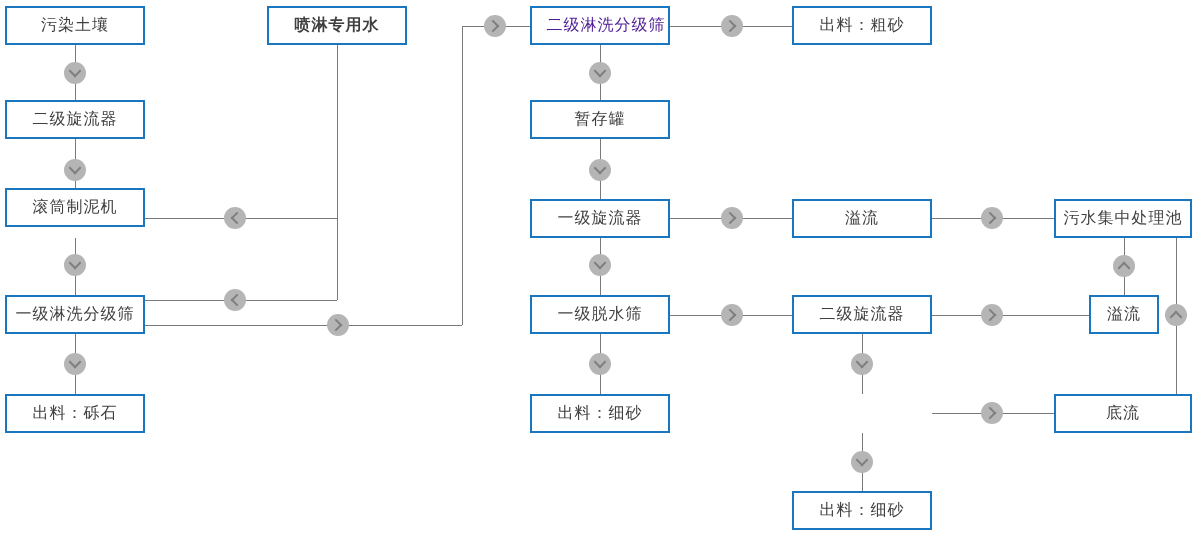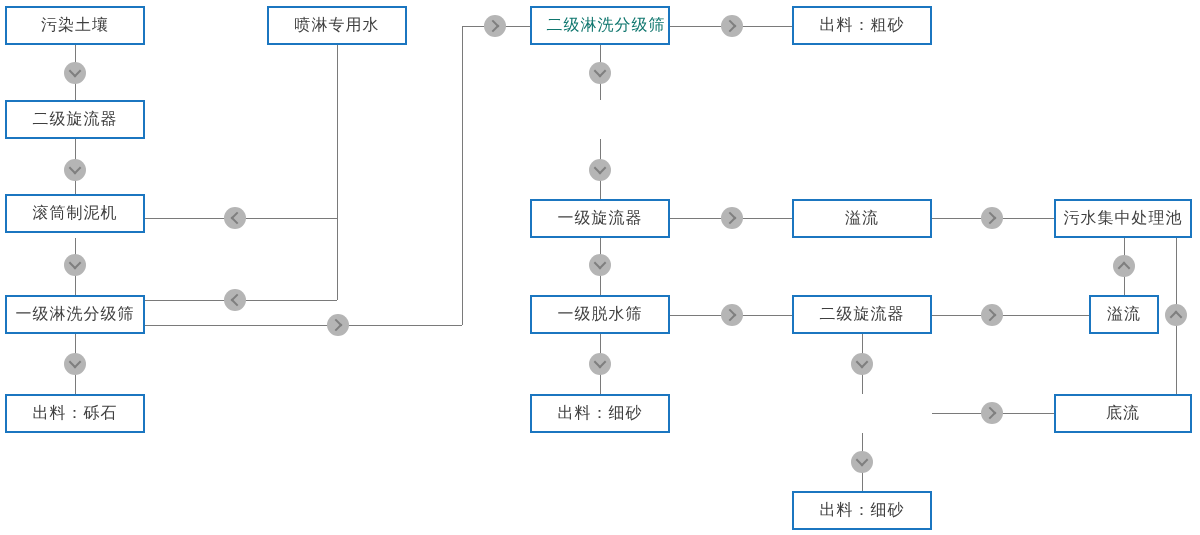--- a/index.html
+++ b/index.html
@@ -149,39 +149,42 @@
     <div class="marker" style="left: 981px; top: 402px; background: rgb(181, 181, 181);">
       <span class="chev right" style="border-right-color: rgb(127, 127, 127); border-bottom-color: rgb(127, 127, 127);"></span>
     </div>
     <div class="marker" style="left: 851px; top: 451px; background: rgb(181, 181, 181);">
       <span class="chev down" style="border-right-color: rgb(127, 127, 127); border-bottom-color: rgb(127, 127, 127);"></span>
     </div>
     <div class="node" style="left: 5px; top: 6px; width: 140px; height: 39px; border-color: rgb(27, 118, 192); background: rgb(255, 255, 255);">
       <span style="color: rgb(63, 63, 63);">污染土壤</span>
     </div>
     <div class="node" style="left: 267px; top: 6px; width: 140px; height: 39px; border-color: rgb(27, 118, 192); background: rgb(255, 255, 255);">
-      <span style="color: rgb(63, 63, 63);">喷淋专用水</span>
+      <span style="color: rgb(63, 63, 63); font-weight: bold;">喷淋专用水</span>
     </div>
     <div class="node" style="left: 5px; top: 100px; width: 140px; height: 39px; border-color: rgb(27, 118, 192); background: rgb(255, 255, 255);">
       <span style="color: rgb(63, 63, 63);">二级旋流器</span>
     </div>
-    <div class="node" style="left: 5px; top: 194px; width: 140px; height: 39px; border-color: rgb(27, 118, 192); background: rgb(255, 255, 255);">
+    <div class="node" style="left: 5px; top: 188px; width: 140px; height: 39px; border-color: rgb(27, 118, 192); background: rgb(255, 255, 255);">
       <span style="color: rgb(63, 63, 63);">滚筒制泥机</span>
     </div>
     <div class="node" style="left: 5px; top: 394px; width: 140px; height: 39px; border-color: rgb(27, 118, 192); background: rgb(255, 255, 255);">
       <span style="color: rgb(63, 63, 63);">出料：砾石</span>
     </div>
     <div class="node" style="left: 5px; top: 295px; width: 140px; height: 39px; border-color: rgb(27, 118, 192); background: rgb(255, 255, 255);">
       <span style="color: rgb(63, 63, 63);">一级淋洗分级筛</span>
     </div>
     <div class="node" style="left: 530px; top: 6px; width: 140px; height: 39px; border-color: rgb(27, 118, 192); background: rgb(255, 255, 255);">
-      <span style="color: #0f766e; margin-left: 12px;">二级淋洗分级筛</span>
+      <span style="color: #4c1d95; margin-left: 12px;">二级淋洗分级筛</span>
     </div>
     <div class="node" style="left: 792px; top: 6px; width: 140px; height: 39px; border-color: rgb(27, 118, 192); background: rgb(255, 255, 255);">
       <span style="color: rgb(63, 63, 63);">出料：粗砂</span>
+    </div>
+    <div class="node" style="left: 530px; top: 100px; width: 140px; height: 39px; border-color: rgb(27, 118, 192); background: rgb(255, 255, 255);">
+      <span style="color: rgb(63, 63, 63);">暂存罐</span>
     </div>
     <div class="node" style="left: 530px; top: 199px; width: 140px; height: 39px; border-color: rgb(27, 118, 192); background: rgb(255, 255, 255);">
       <span style="color: rgb(63, 63, 63);">一级旋流器</span>
     </div>
     <div class="node" style="left: 792px; top: 199px; width: 140px; height: 39px; border-color: rgb(27, 118, 192); background: rgb(255, 255, 255);">
       <span style="color: rgb(63, 63, 63);">溢流</span>
     </div>
     <div class="node" style="left: 1054px; top: 199px; width: 138px; height: 39px; border-color: rgb(27, 118, 192); background: rgb(255, 255, 255);">
       <span style="color: rgb(63, 63, 63);">污水集中处理池</span>
     </div>

